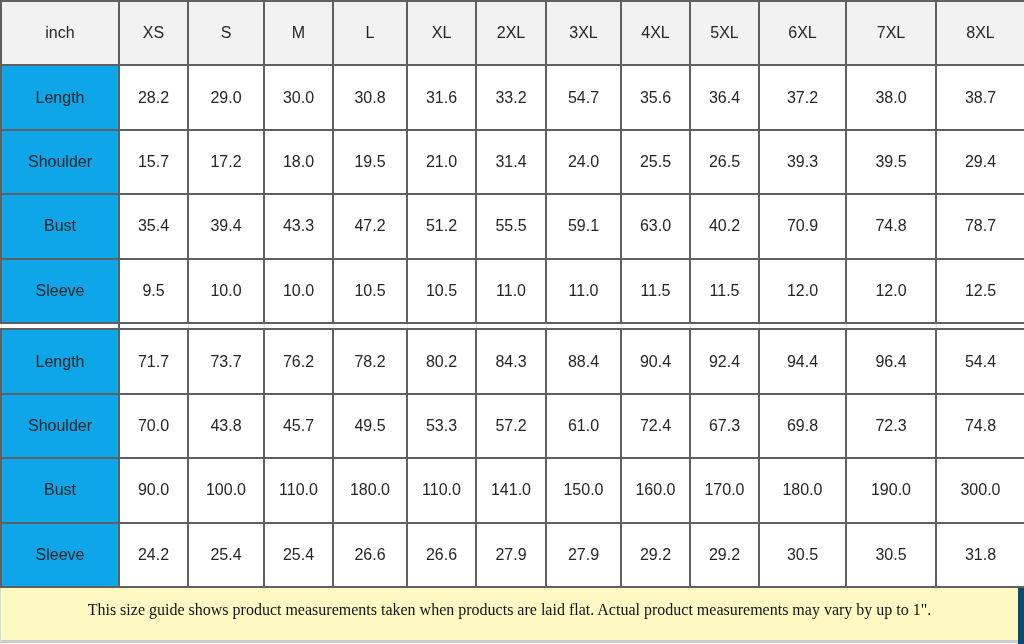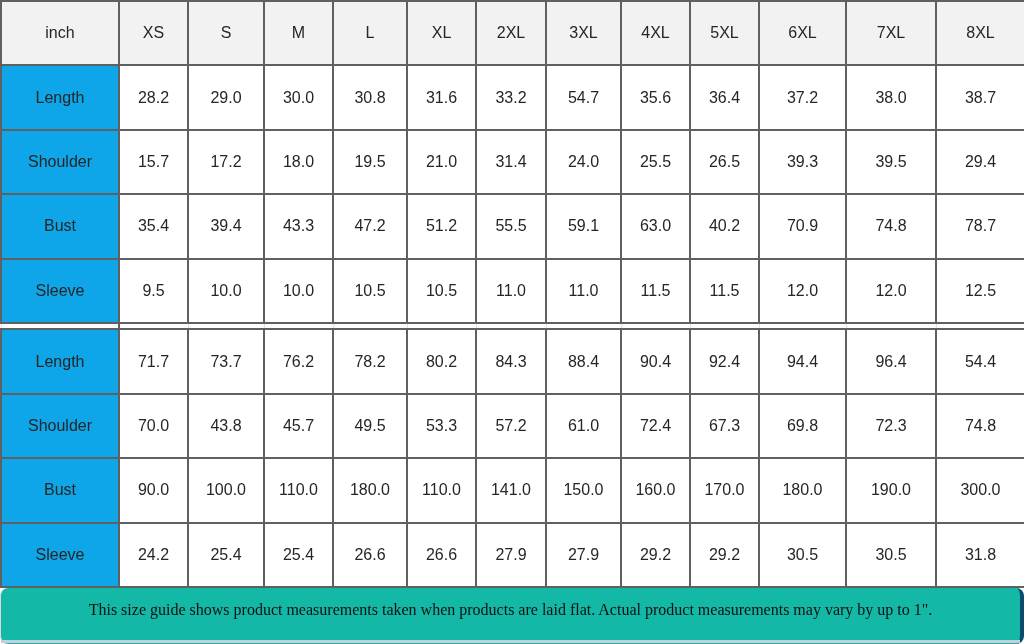--- a/index.html
+++ b/index.html
@@ -37,23 +37,22 @@
   .size-table tr.spacer-row td.spacer-label {
     border-left: 1px solid #e8e8e8;
     border-right: 2px solid #606060;
   }
   .footer {
     position: relative;
     width: 1024px;
     height: 56px;
     box-sizing: border-box;
     border-left: 1px solid #d9d9d9;
-    border-right: 4px solid #0c4a6e;
-    background: #14b8a6;
-    border-radius: 8px;
+    border-right: 6px solid #0c4a6e;
+    background: #fef9c3;
   }
   .footnote {
     padding-top: 13px;
     text-align: center;
     font-family: "Liberation Serif", serif;
     font-size: 16px;
     color: #111111;
   }
   .bottom-line {
     position: absolute;

